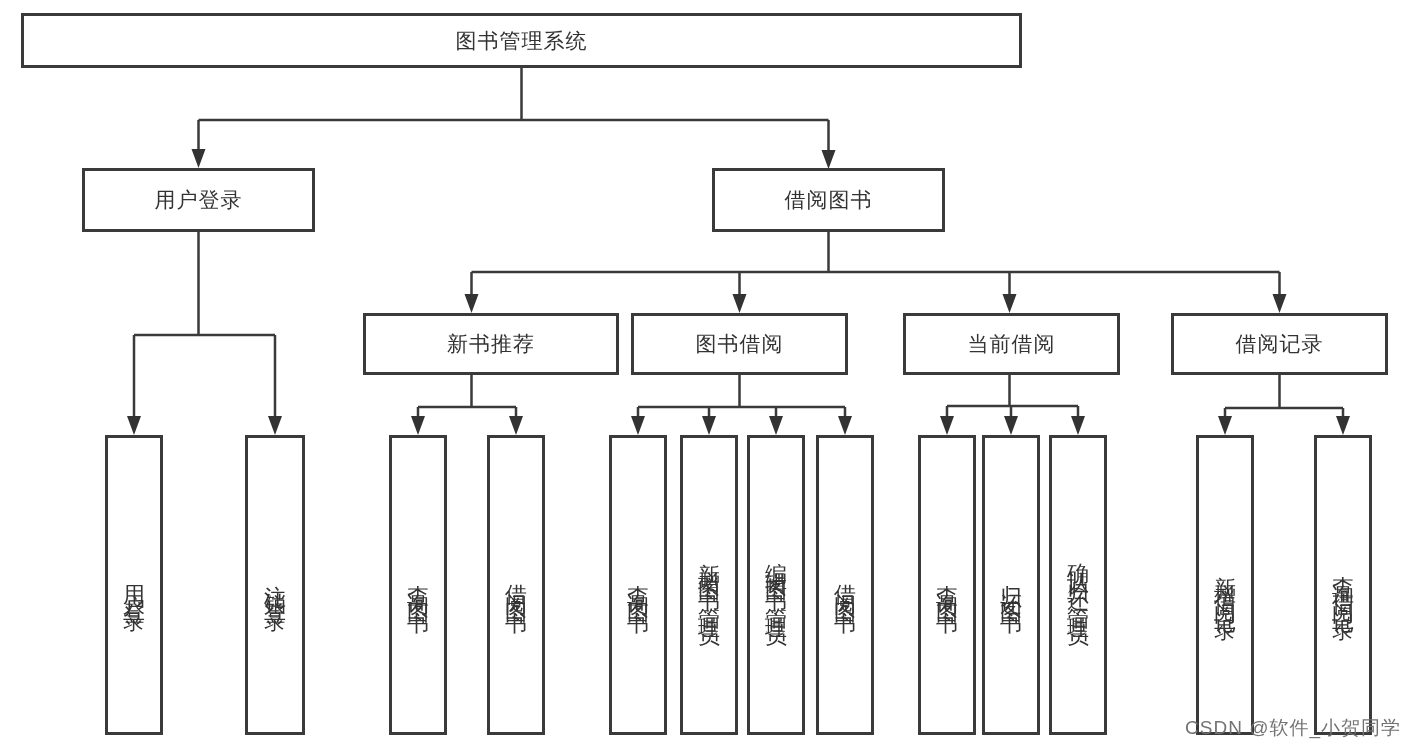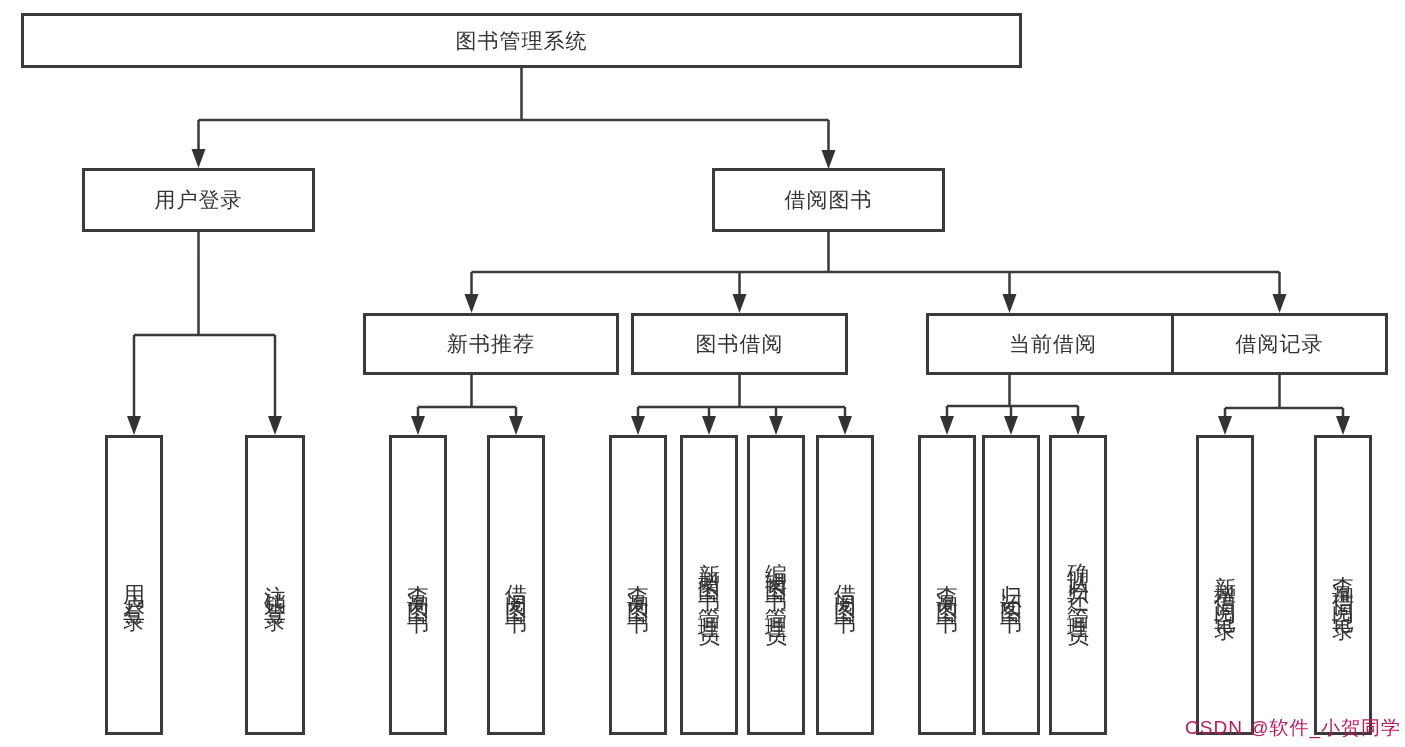--- a/index.html
+++ b/index.html
@@ -36,42 +36,42 @@
     white-space: nowrap;
     color: #333333;
   }
   .hlabel { white-space: nowrap; }
   
   .b-root  { left: 21px;   top: 13px;  width: 1001px; height: 55px; }
   .b-l2a   { left: 82px;   top: 168px; width: 233px;  height: 64px; }
   .b-l2b   { left: 712px;  top: 168px; width: 233px;  height: 64px; }
   .b-l3a   { left: 363px;  top: 313px; width: 256px;  height: 62px; }
   .b-l3b   { left: 631px;  top: 313px; width: 217px;  height: 62px; }
-  .b-l3c   { left: 926px;  top: 313px; width: 254px;  height: 62px; font-family: Liberation Serif, serif; }
+  .b-l3c   { left: 903px;  top: 313px; width: 217px;  height: 62px; font-family: Liberation Serif, serif; }
   .b-l3d   { left: 1171px; top: 313px; width: 217px;  height: 62px; }
   
   .leaf    { top: 435px; height: 300px; width: 58px; }
   .b-lf0   { left: 105px; }
   .b-lf1   { left: 245px; width: 60px; }
   .b-lf2   { left: 389px; }
   .b-lf3   { left: 487px; }
   .b-lf4   { left: 609px; }
   .b-lf5   { left: 680px; }
   .b-lf6   { left: 747px; }
   .b-lf7   { left: 816px; }
   .b-lf8   { left: 918px; }
   .b-lf9   { left: 982px; }
   .b-lf10  { left: 1049px; }
   .b-lf11  { left: 1196px; }
   .b-lf12  { left: 1314px; }
   #watermark {
     position: absolute;
     right: 4px; bottom: 6px;
     font-size: 19px;
-    color: #be185d;
+    color: #737373;
     letter-spacing: 1px;
   }
 </style>
 </head>
 <body>
 
 <div id="stage">
 
   <svg id="connectors" viewBox="0 0 1405 747" xmlns="http://www.w3.org/2000/svg">
 

